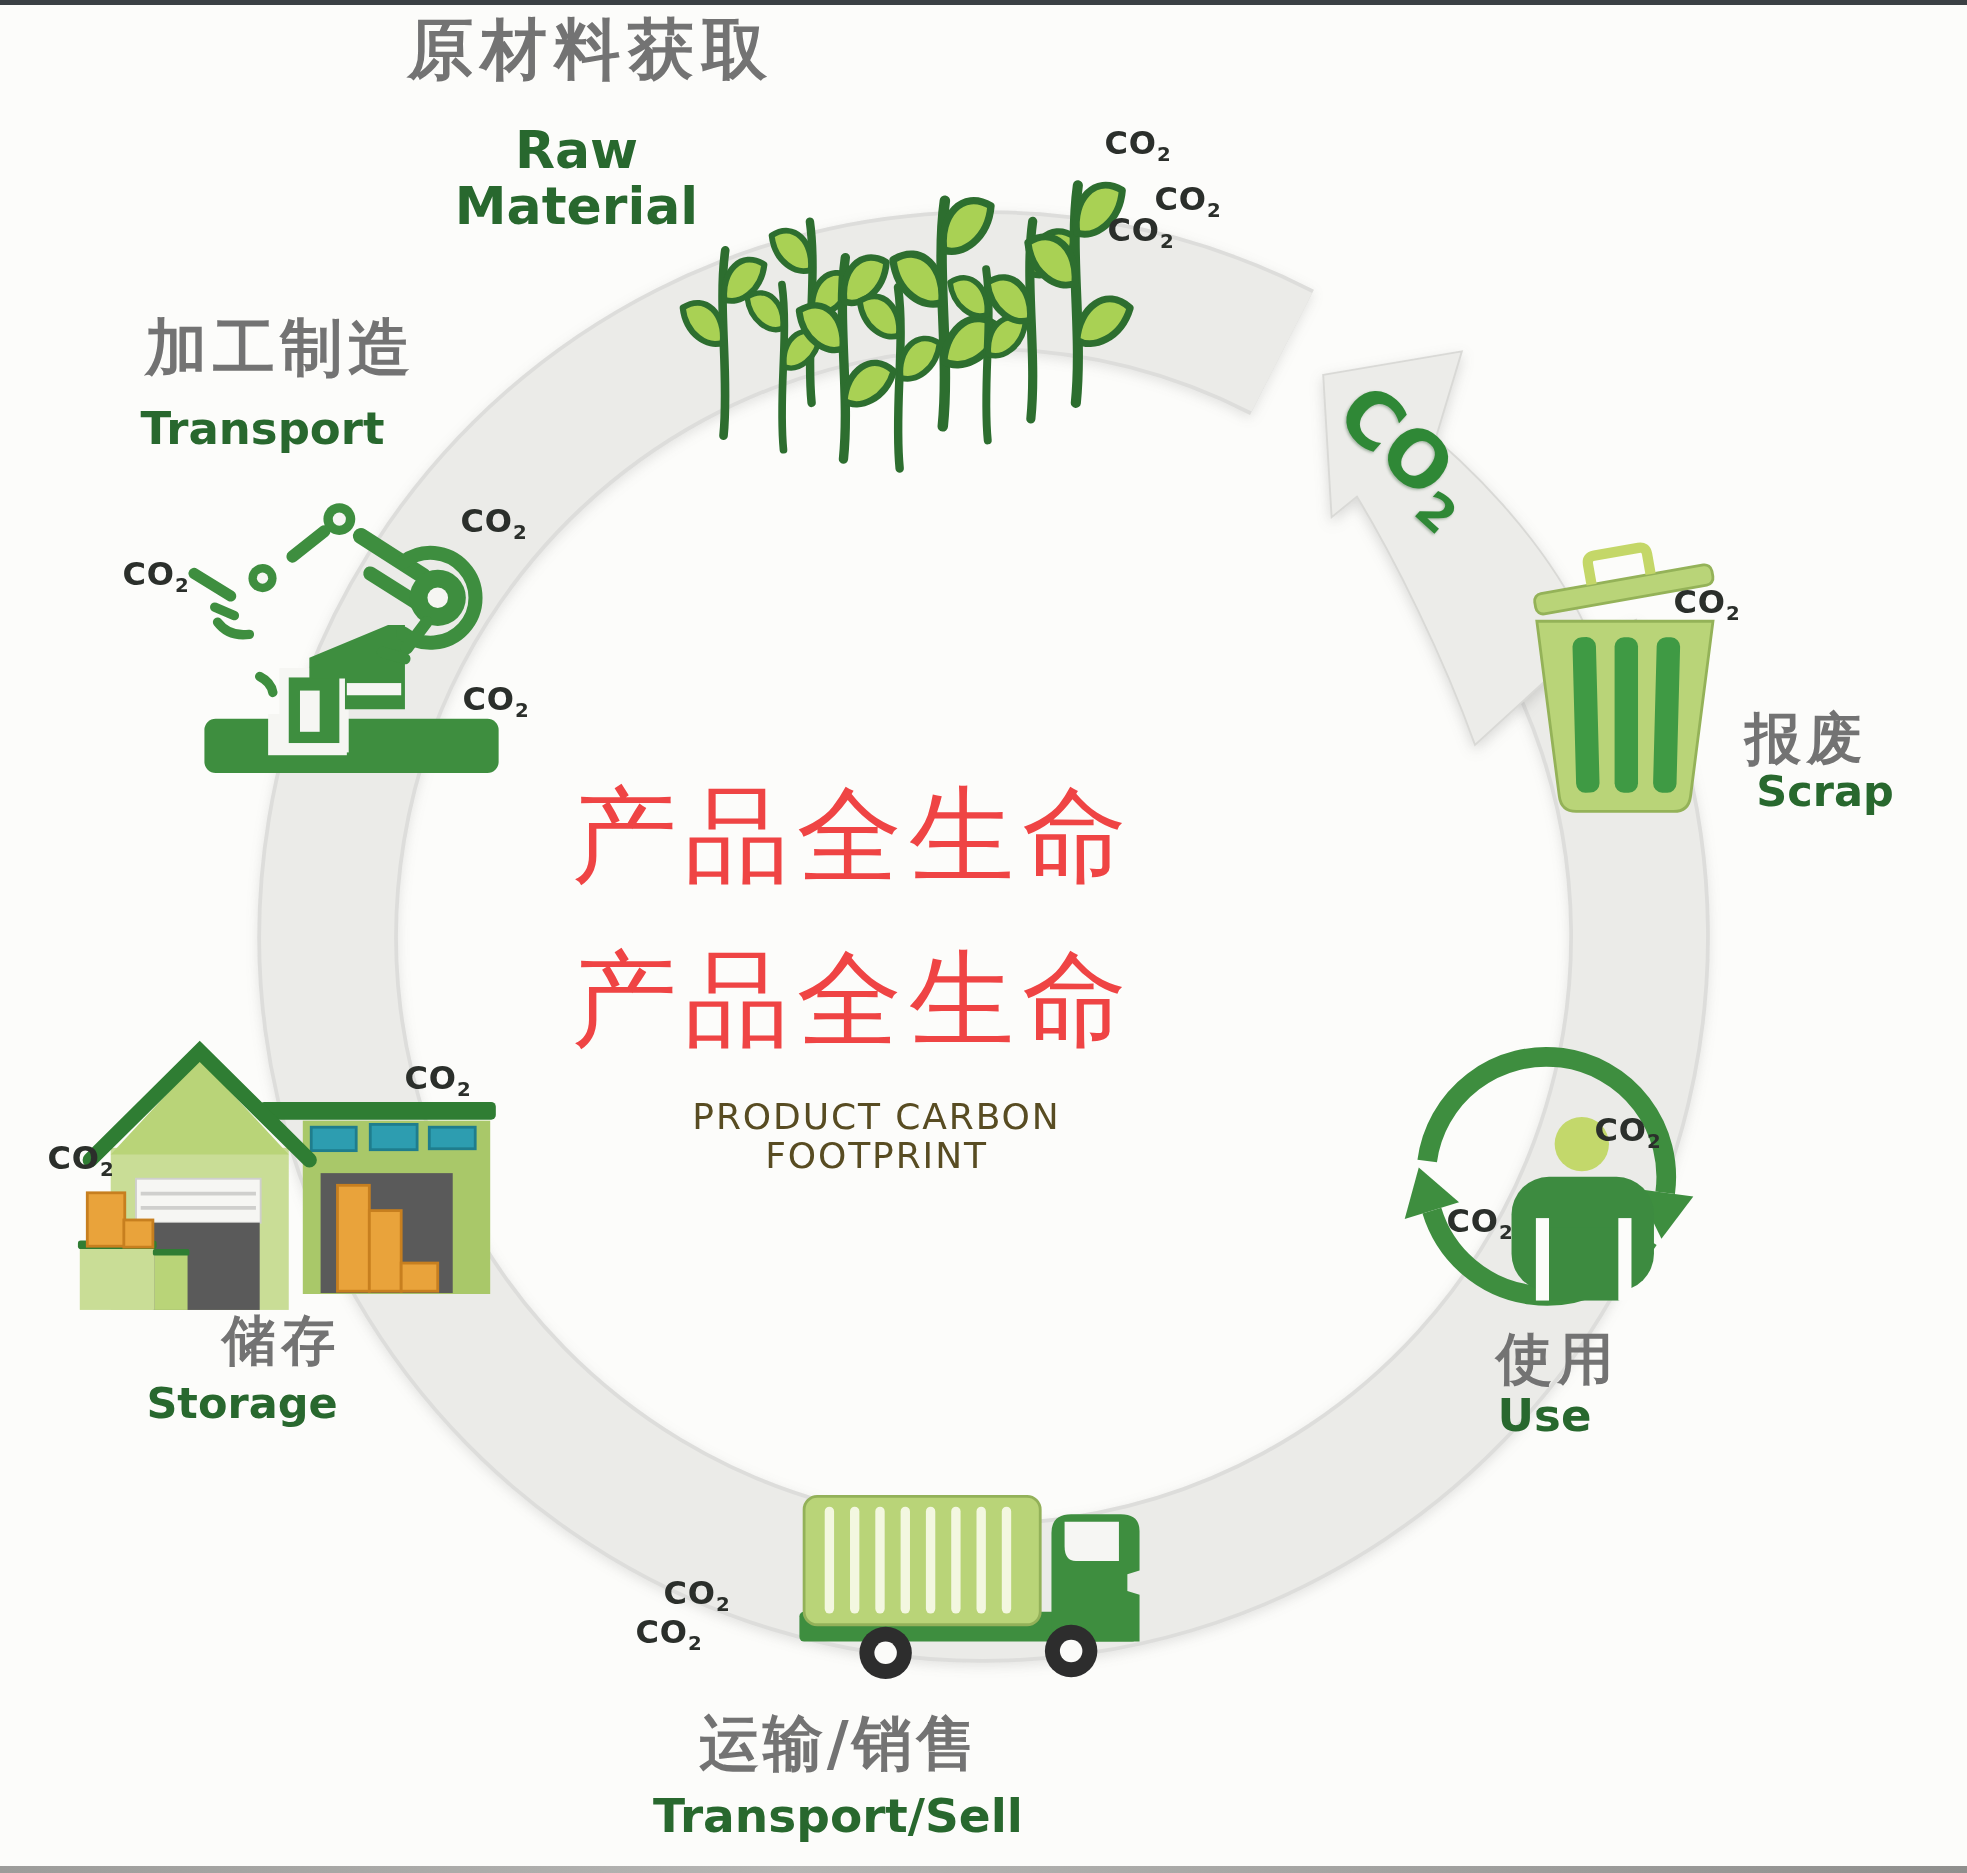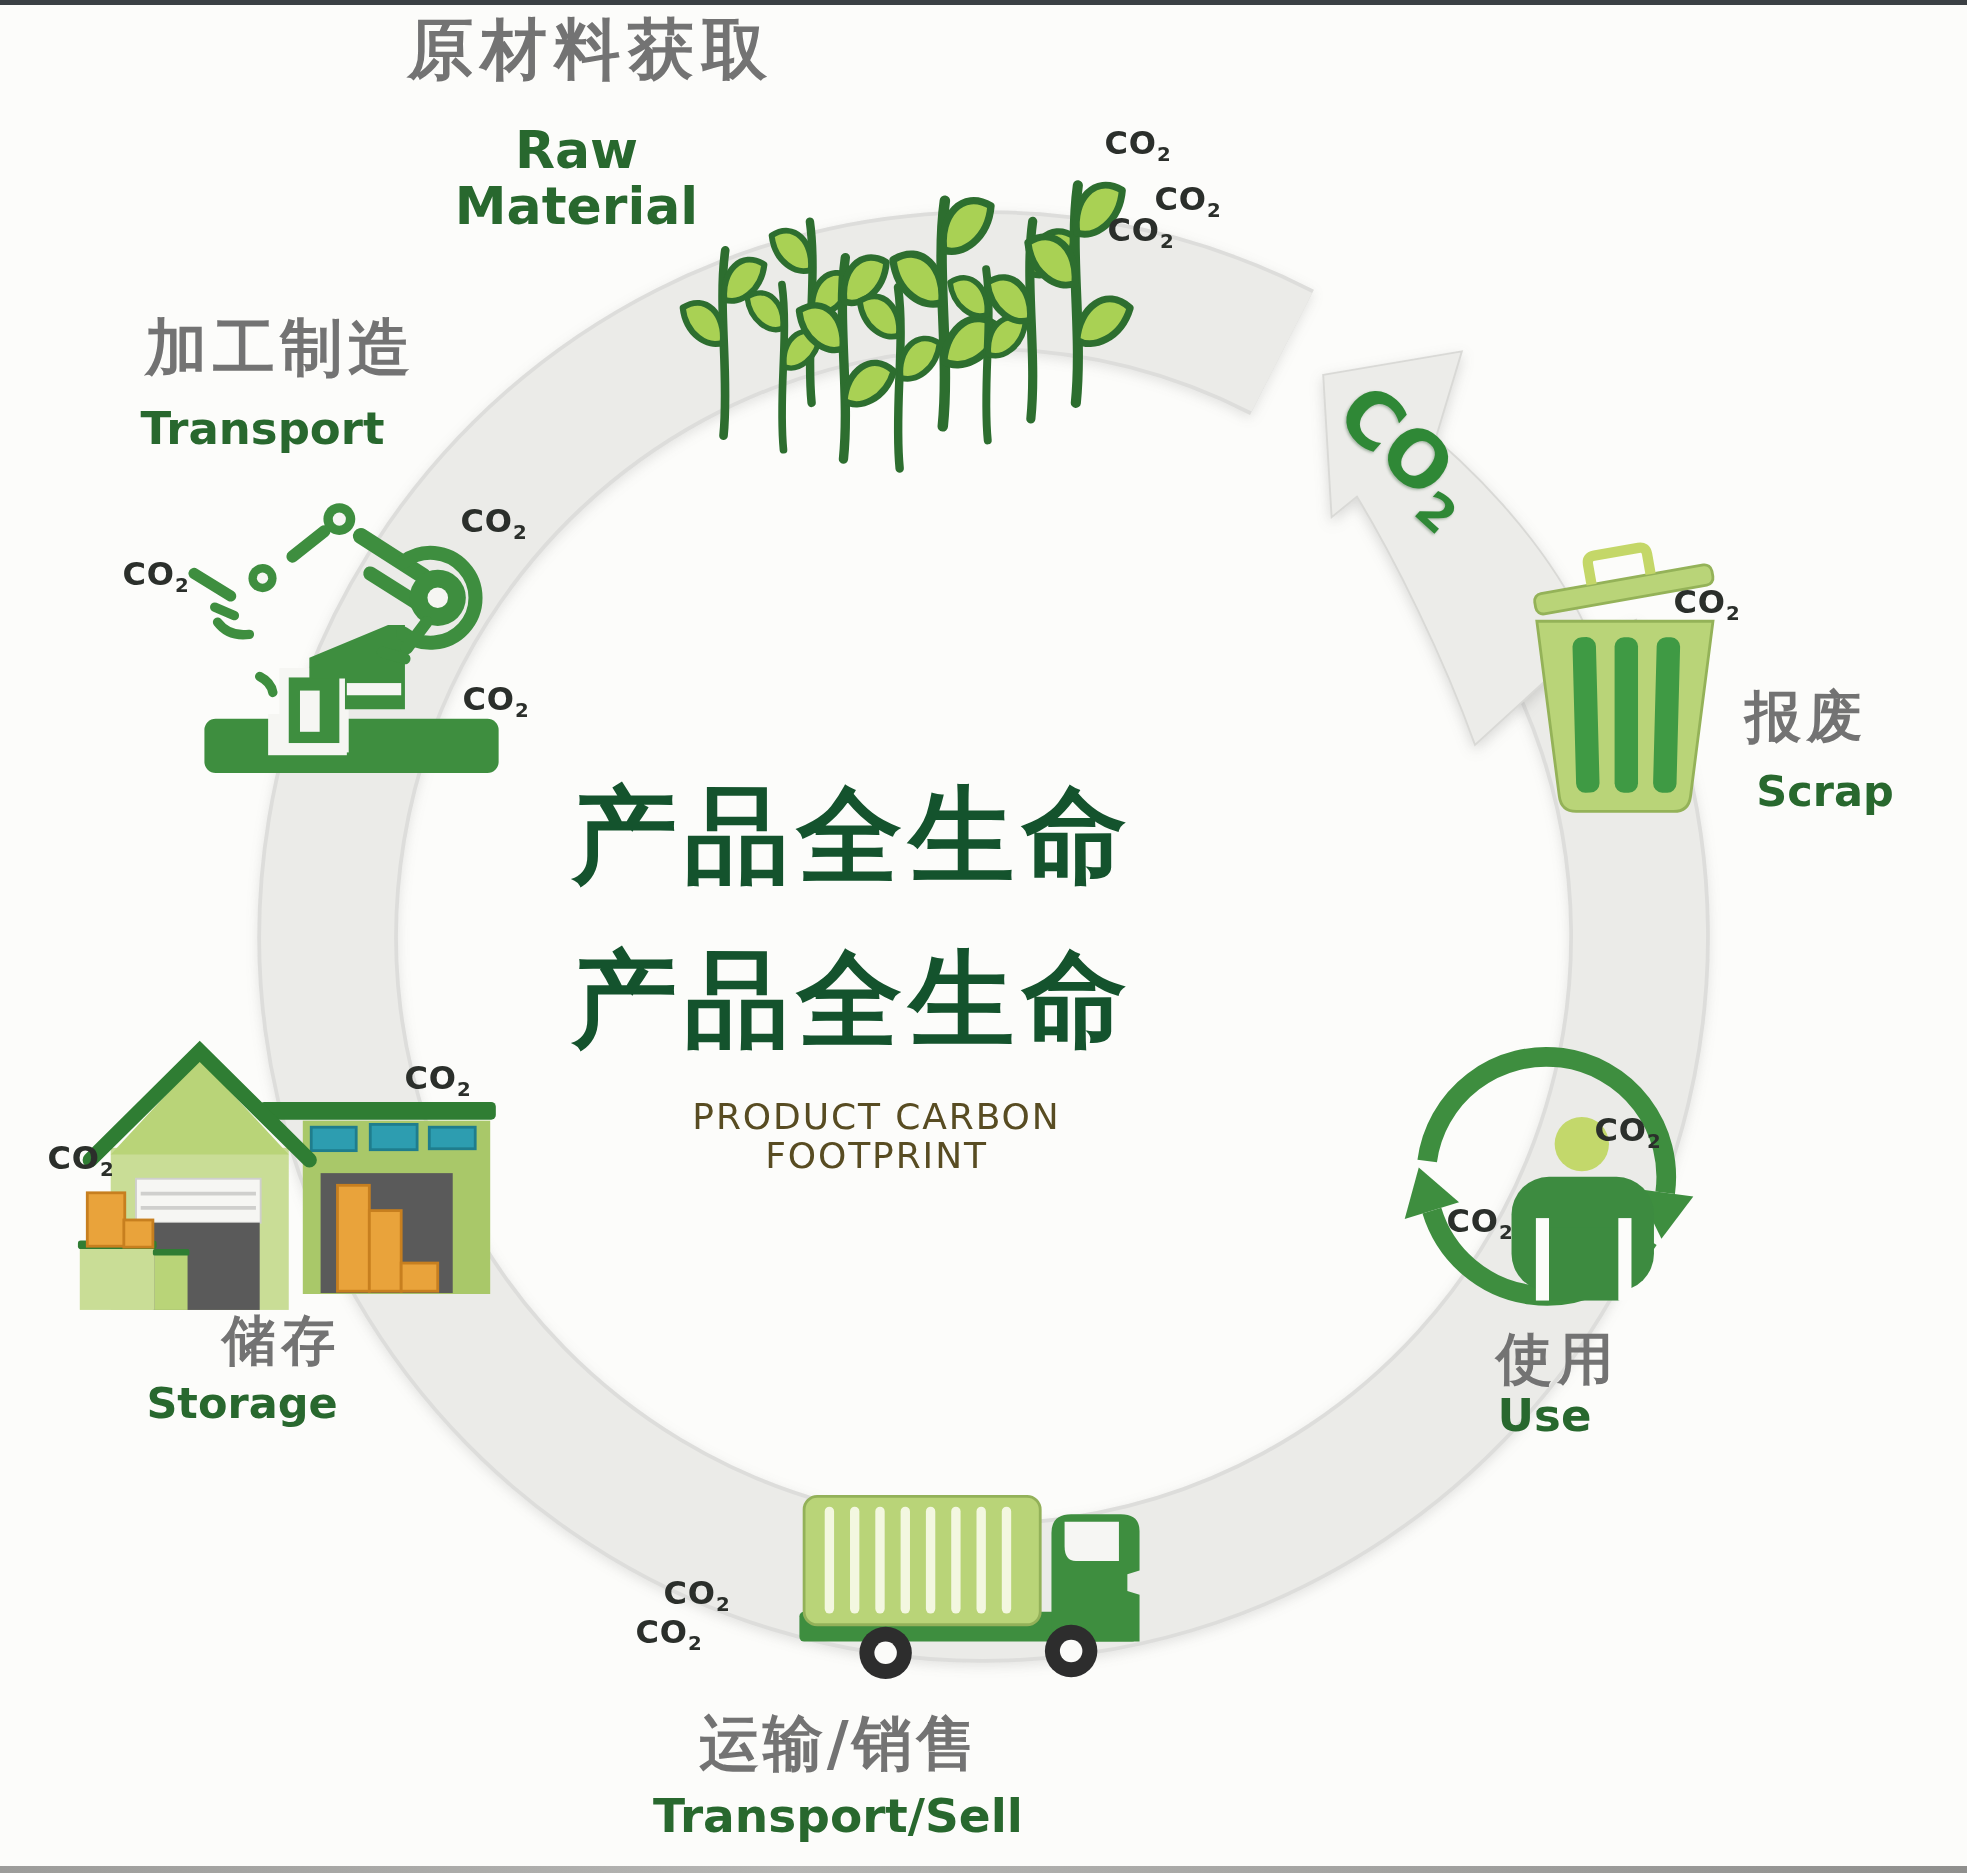--- a/index.html
+++ b/index.html
@@ -28,21 +28,21 @@
   .box{fill:#e9a33b;stroke:#c77f1f;stroke-width:3;}
   .leaf{fill:#a9d154;stroke:#2d6e2f;stroke-width:7;stroke-linejoin:round;}
   .stem{fill:none;stroke:#2d6e2f;stroke-width:10;stroke-linecap:round;}
   .arm{stroke:#3e8e3f;stroke-linecap:round;fill:none;}
   .tire{fill:#2d2d2d;}
   .hub{fill:#fbfbf9;}
   
   .stage-label{position:absolute;text-align:center;line-height:1.08;}
   .label-zh{color:#737373;font-weight:700;}
   .label-en{color:#28682e;font-weight:600;}
-  .center-zh{color:#14532d;font-weight:700;letter-spacing:7.5px;}
+  .center-zh{color:#ef4444;font-weight:400;letter-spacing:7.5px;}
   .center-en{color:#584c22;font-weight:400;letter-spacing:1.9px;}
   .co2-label{position:absolute;transform:translate(-50%,-50%);color:#2b2f2b;
     font-weight:700;font-size:32px;letter-spacing:0.9px;white-space:nowrap;}
   .co2-label sub{font-size:19.7px;font-weight:700;}
   #big-co2{position:absolute;left:1405px;top:456px;transform:translate(-50%,-50%) rotate(42deg);
     color:#2f8836;font-weight:700;font-size:77px;white-space:nowrap;
     text-shadow:0 1.9px 2.8px rgba(20,70,25,.35);}
   #big-co2 .big-sub{font-size:49px;vertical-align:-17px;}
 </style>
 </head>
@@ -201,21 +201,21 @@
 
   <div class="stage-label label-zh" style="left:169px;top:1312px;width:225px;font-size:54px;letter-spacing:5.6px;">储存</div>
   <div class="stage-label label-en" style="left:111px;top:1380px;width:262px;font-size:43px;">Storage</div>
 
   <div class="stage-label label-zh" style="left:652px;top:1711px;width:375px;font-size:60px;letter-spacing:3.7px;">运输/销售</div>
   <div class="stage-label label-en" style="left:632px;top:1791px;width:412px;font-size:47px;">Transport/Sell</div>
 
   <div class="stage-label label-zh" style="left:1445px;top:1329px;width:225px;font-size:56px;letter-spacing:5.6px;">使用</div>
   <div class="stage-label label-en" style="left:1460px;top:1392px;width:169px;font-size:45px;">Use</div>
 
-  <div class="stage-label label-zh" style="left:1713px;top:687px;width:187px;font-size:56px;letter-spacing:5.6px;">报废</div>
+  <div class="stage-label label-zh" style="left:1713px;top:709px;width:187px;font-size:56px;letter-spacing:5.6px;">报废</div>
   <div class="stage-label label-en" style="left:1722px;top:768px;width:206px;font-size:43px;">Scrap</div>
 
   <div class="stage-label center-zh" style="left:553px;top:780px;width:600px;font-size:105px;">产品全生命</div>
   <div class="stage-label center-zh" style="left:553px;top:944px;width:600px;font-size:105px;">产品全生命</div>
   <div class="stage-label center-en" style="left:614px;top:1098px;width:525px;font-size:36px;">PRODUCT CARBON FOOTPRINT</div>
 
   <div id="co2-layer">
       <div class="co2-label" style="left: 1138px; top: 145px;"><span>CO</span><sub>2</sub></div>
       <div class="co2-label" style="left: 1188px; top: 201px;"><span>CO</span><sub>2</sub></div>
       <div class="co2-label" style="left: 1141px; top: 232px;"><span>CO</span><sub>2</sub></div>

